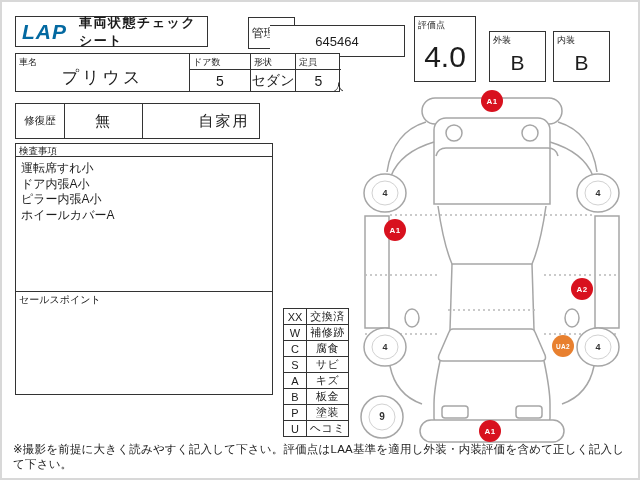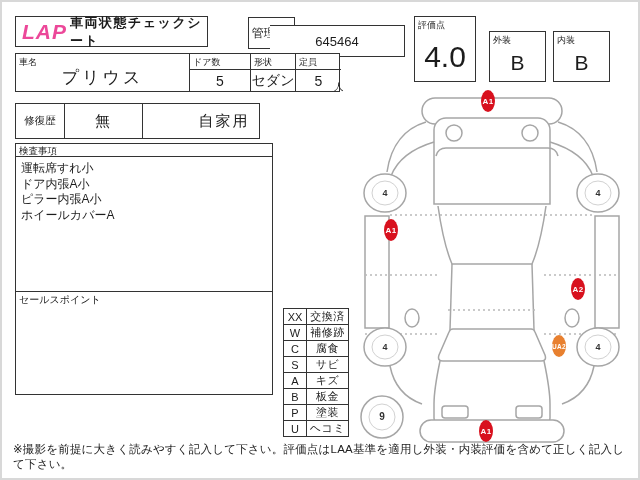--- a/index.html
+++ b/index.html
@@ -7,21 +7,21 @@
   body { font-family:"Liberation Sans","DejaVu Sans",sans-serif; color:#1c1c1c; }
   .page { position:absolute; left:0; top:0; width:640px; height:480px;
           background:#ffffff; border:2px solid #d8d8d8; overflow:hidden; }
   .abs { position:absolute; }
   .bx { position:absolute; border:1px solid #333; background:#fff; }
   .smlbl { position:absolute; left:3px; top:2px; font-size:9px; color:#222; }
   .center { display:flex; align-items:center; justify-content:center; }
 
   
   .title-box { left:13px; top:14px; width:193px; height:31px; display:flex; align-items:center; padding-left:6px; }
-  .logo { color:#ec4899; font-size:21px; font-weight:800; font-style:italic; letter-spacing:1px; margin-right:3px; }
+  .logo { color:#0369a1; font-size:21px; font-weight:800; font-style:italic; letter-spacing:1px; margin-right:12px; }
   .sheet-title { font-size:13px; font-weight:bold; letter-spacing:1.5px;font-family:Liberation Mono, monospace; }
   .mgmt-label { left:222px; top:15px; width:47px; height:32px; font-size:12px;margin-left:24px; }
   .mgmt-value { left:268px; top:23px; width:135px; height:32px; font-size:13px; border-left:none; }
   .score-box { left:412px; top:14px; width:62px; height:66px; }
   .score-val { position:absolute; left:0; right:0; top:16px; bottom:0; display:flex; align-items:center; justify-content:center; font-size:30px; }
   .grade-box { width:57px; height:51px; top:29px; }
   .grade-val { position:absolute; left:0; right:0; top:12px; bottom:0; display:flex; align-items:center; justify-content:center; font-size:21px; }
 
   
   .vt { left:13px; top:51px; width:325px; height:39px; }
@@ -49,21 +49,21 @@
   .legend td { border:1px solid #333; height:14px; font-size:11px; text-align:center; padding:0 2px; background:#fff; }
   .legend .code { width:23px; }
   .legend .mean { width:42px; letter-spacing:0.5px; }
 
   
   .footer-note { left:11px; top:440px; width:622px; font-size:11.5px; letter-spacing:0.2px; color:#222; }
 
   
   .car-svg { position:absolute; left:358px; top:86px; }
   .wheel-num { position:absolute; width:16px; height:16px; text-align:center; line-height:16px; font-size:9px; font-weight:bold; color:#333; }
-  .marker { position:absolute; width:14px; height:22px; border-radius:50%; color:#fff; font-weight:bold;
+  .marker { position:absolute; width:22px; height:22px; border-radius:50%; color:#fff; font-weight:bold;
             font-size:8px; display:flex; align-items:center; justify-content:center; letter-spacing:0.3px; }
   .m-red { background:#d8111e; }
   .m-orange { background:#e8802f; }
   .m-small { font-size:6.5px; }
 </style>
 </head>
 <body>
 
 <div class="page">
 

